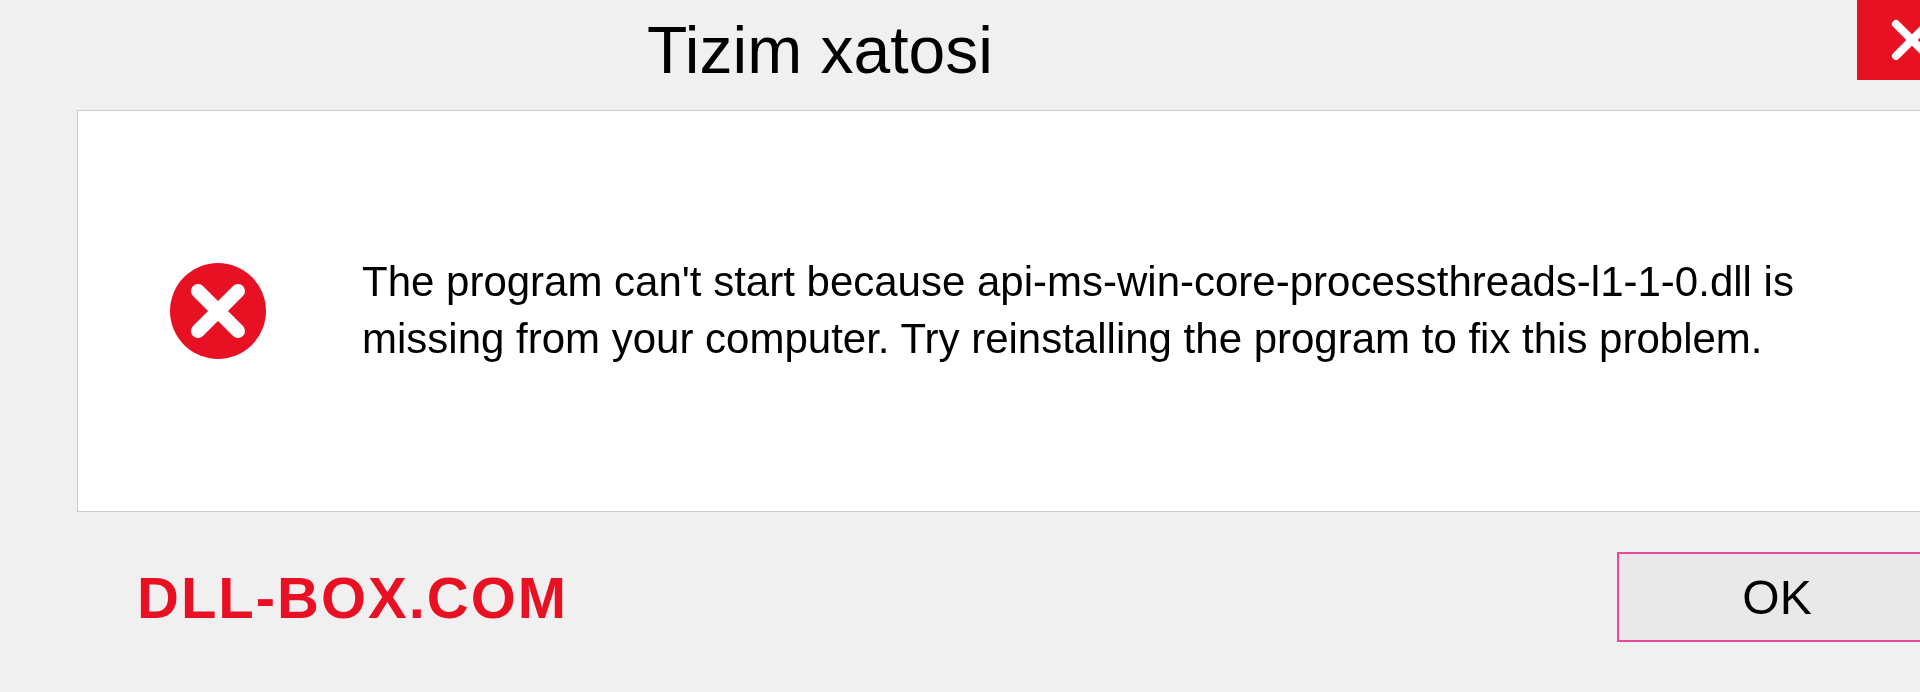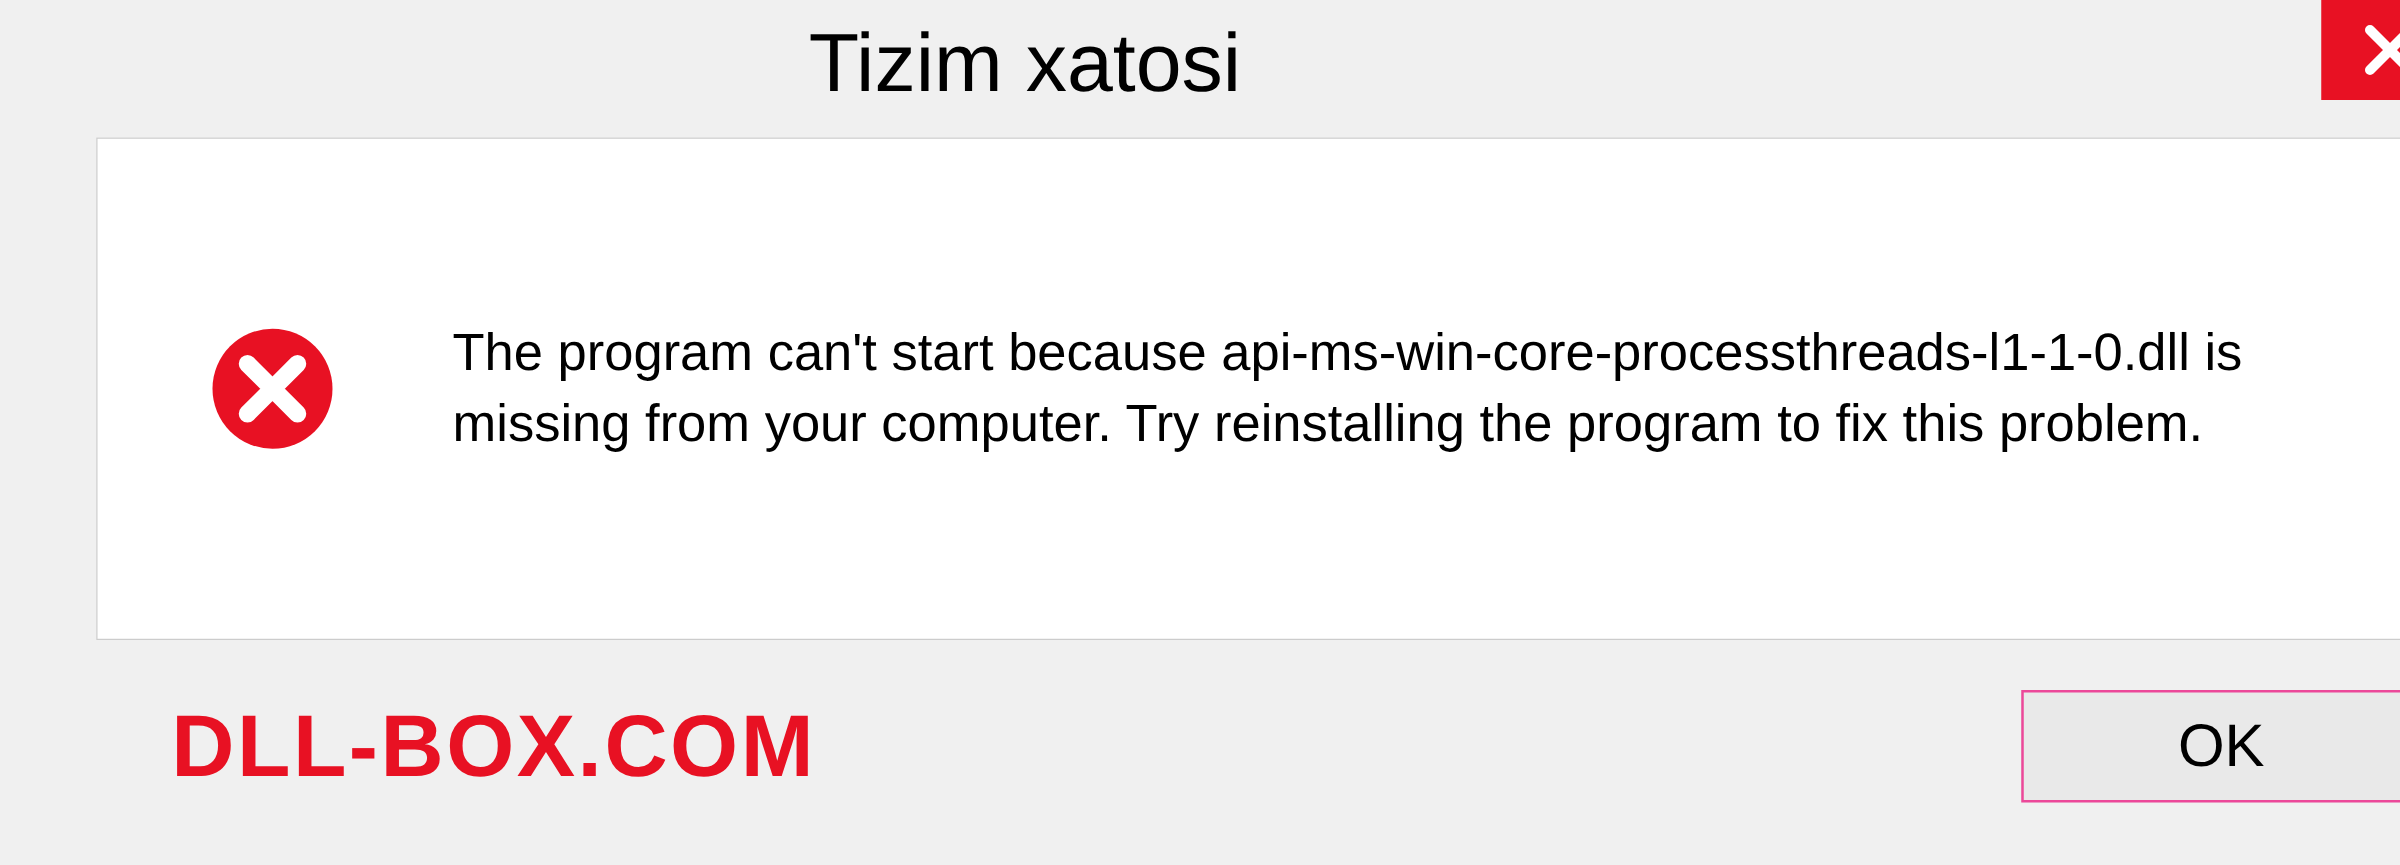--- a/index.html
+++ b/index.html
@@ -71,21 +71,21 @@
       font-weight: 400;
     }
     .footer {
       display: flex;
       align-items: center;
       justify-content: space-between;
       padding: 0 30px 40px 30px;
       height: 150px;
     }
     .watermark {
-      font-size: 70px;
+      font-size: 58px;
       font-weight: 900;
       color: #e81123;
       letter-spacing: 2px;
       font-family: Arial, sans-serif;
       padding-left: 60px;
     }
     .ok-btn {
       background: #e9e9e9;
       border: 2px solid #ec4899;
       width: 320px;

